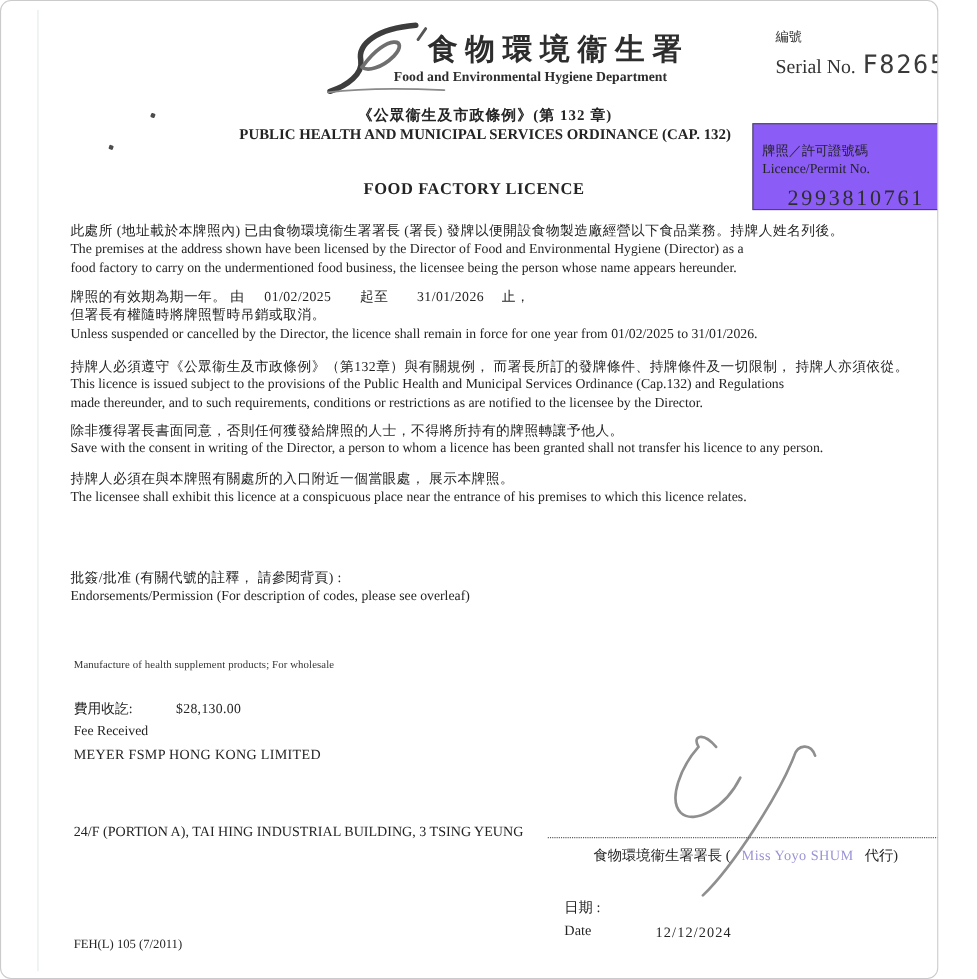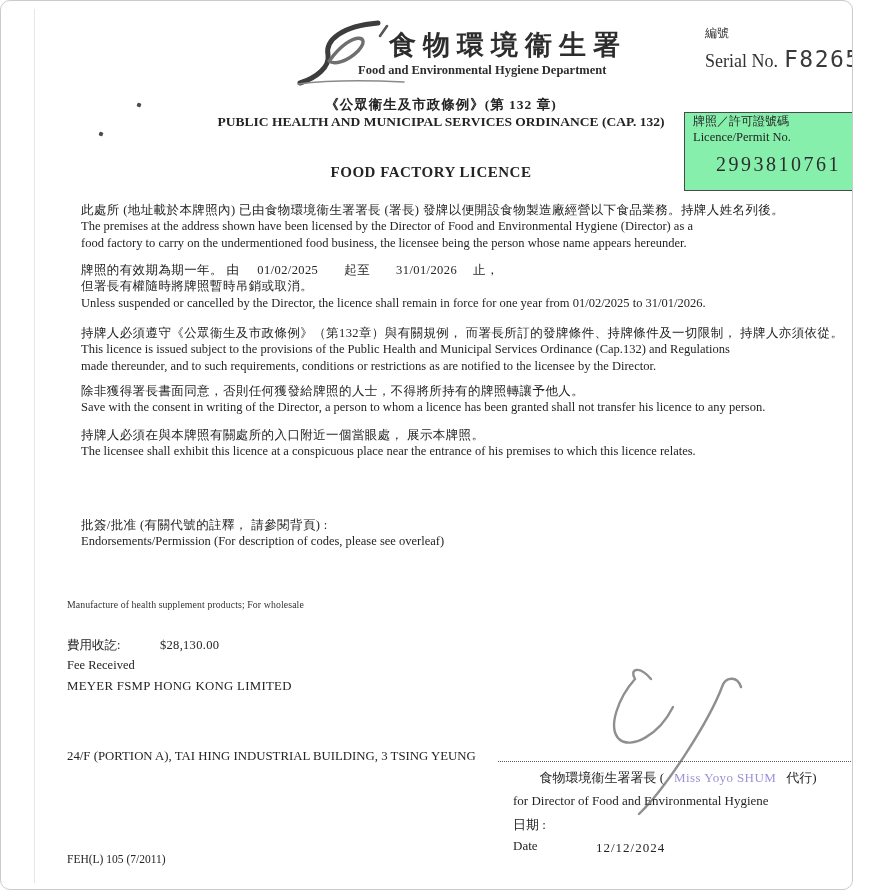--- a/index.html
+++ b/index.html
@@ -29,27 +29,27 @@
   .serial-row .en-label{font-size:18px;color:#333;}
   .serial-no{font-family:"DejaVu Sans Mono", monospace;font-size:23px;letter-spacing:1.5px;color:#3a3a3a;margin-left:6px;}
 
   
   .ordinance-zh{position:absolute;left:0;top:95px;width:880px;text-align:center;font-size:13.5px;font-weight:700;letter-spacing:1px;}
   .ordinance-en{position:absolute;left:0;top:113px;width:880px;text-align:center;font-size:13.5px;font-weight:700;}
   .lic-zh{position:absolute;left:0;top:139px;width:860px;text-align:center;font-size:16px;font-weight:700;letter-spacing:2px;}
   .lic-en{position:absolute;left:0;top:163px;width:860px;text-align:center;font-size:15px;font-weight:700;letter-spacing:0.5px;}
 
   
-  .lic-box{position:absolute;left:683px;top:111px;width:189px;height:79px;border:1px solid #4a4a4a;box-sizing:border-box;padding:0 8px;background:#86efac;}
+  .lic-box{position:absolute;left:683px;top:111px;width:189px;height:79px;border:1px solid #4a4a4a;box-sizing:border-box;padding:16px 8px;background:#8b5cf6;}
   .lic-box .l1{font-size:12px;line-height:16px;}
   .lic-box .l2{font-size:12.5px;line-height:17px;}
   .lic-box .val{margin-top:7px;text-align:center;font-size:20px;letter-spacing:2.5px;color:#2e2e2e;}
 
   
-  .para{position:absolute;left:80px;white-space:nowrap;}
+  .para{position:absolute;left:63px;white-space:nowrap;}
   .line{line-height:16.3px;font-size:12.5px;}
   .line.zh{letter-spacing:0.4px;}
   .gap-date{display:inline-block;margin:0 0 0 18px;}
   .gap-mid{display:inline-block;margin:0 0 0 26px;}
   .gap-post{display:inline-block;margin:0 0 0 16px;}
 
   .note-small{position:absolute;left:66px;top:598px;font-size:9.8px;color:#333;letter-spacing:0.1px;white-space:nowrap;}
 
   .fee{position:absolute;left:66px;top:634px;white-space:nowrap;}
   .fee .lbl{display:inline-block;width:89px;font-size:12.5px;}
@@ -164,20 +164,19 @@
   <svg class="sig-svg" width="200" height="175" viewBox="0 0 200 175">
     <path d="M62 30 C 50 16, 40 20, 46 30 C 30 48, 18 78, 30 90 C 42 101, 70 86, 84 58" fill="none" stroke="#8f8f8f" stroke-width="2.4" stroke-linecap="round"></path>
     <path d="M152 38 C 148 26, 136 28, 133 38 C 120 72, 78 138, 50 165" fill="none" stroke="#8f8f8f" stroke-width="2.4" stroke-linecap="round"></path>
   </svg>
 
   <div class="dotline"></div>
 
   <div class="sig-title-zh">
     <span>食物環境衞生署署長 (</span><span class="signer">Miss Yoyo SHUM</span><span>代行)</span>
   </div>
-  <div class="sig-title-en">for Director of Food and Environmental Hygiene</div>
   <div class="date-zh">日期 :</div>
   <div class="date-en">Date</div>
   <div class="date-val">12/12/2024</div>
 
   <div class="form-code">FEH(L) 105 (7/2011)</div>
 
 </div>
 
 </body></html>

